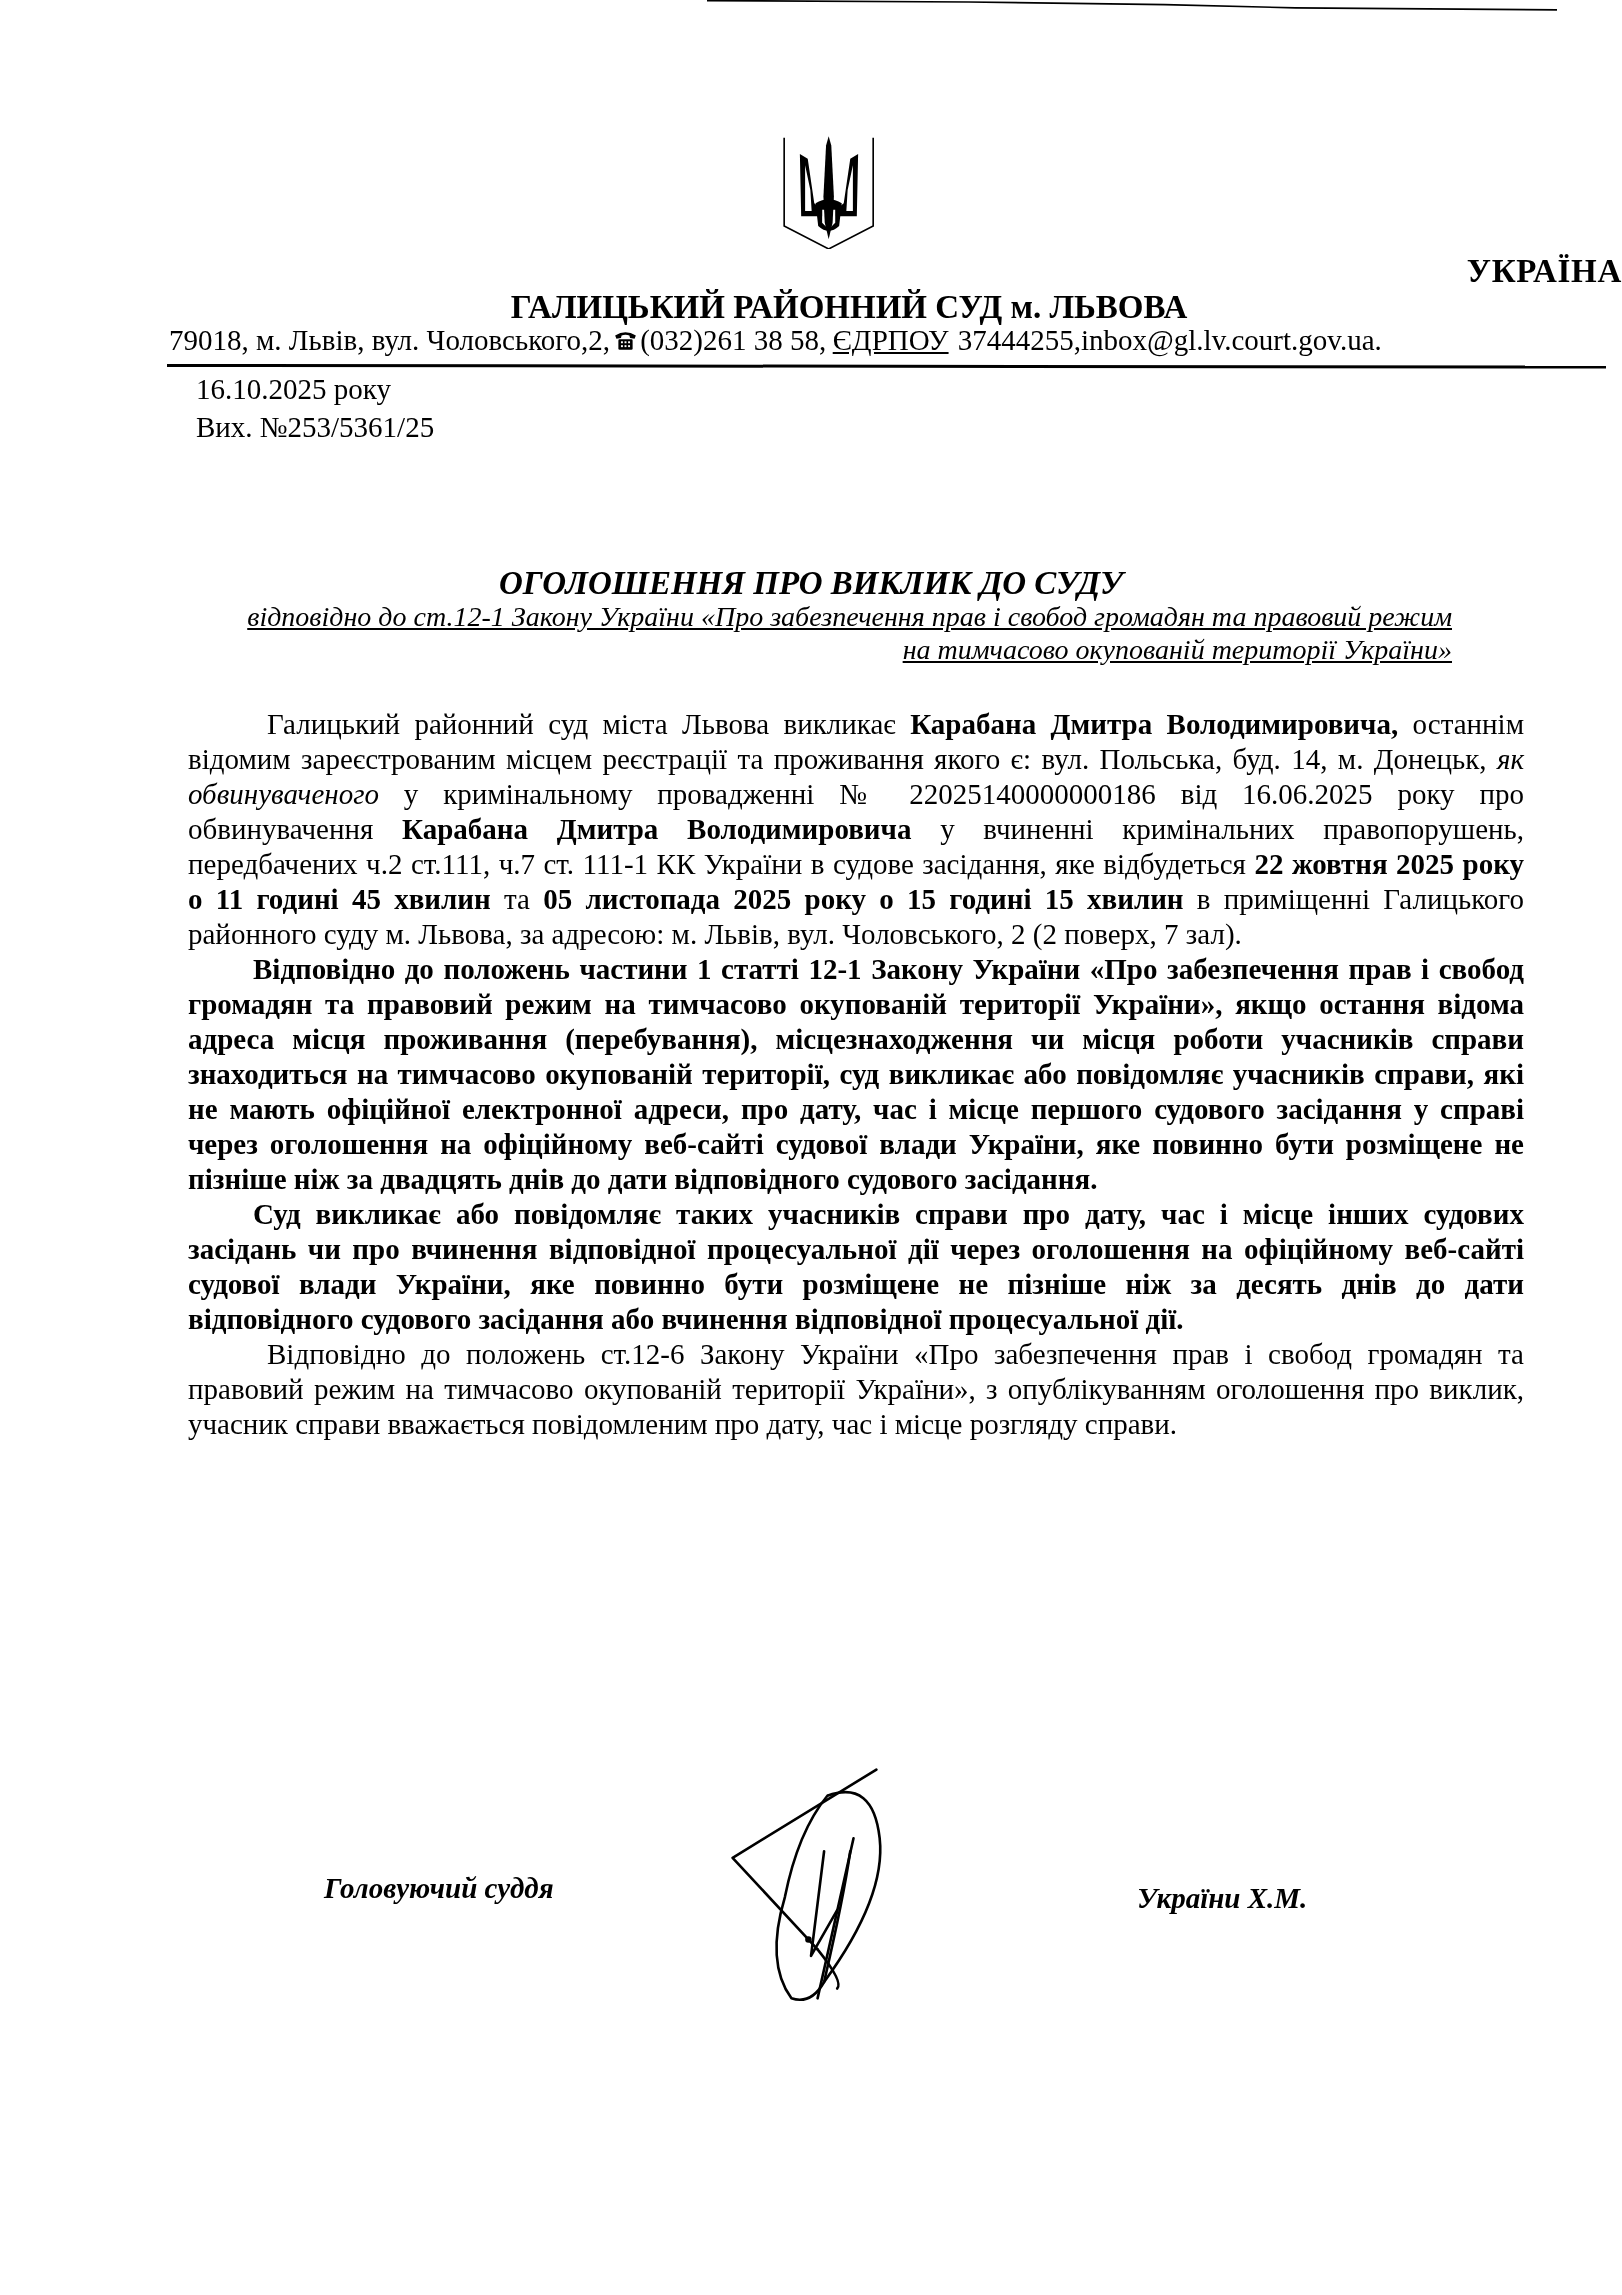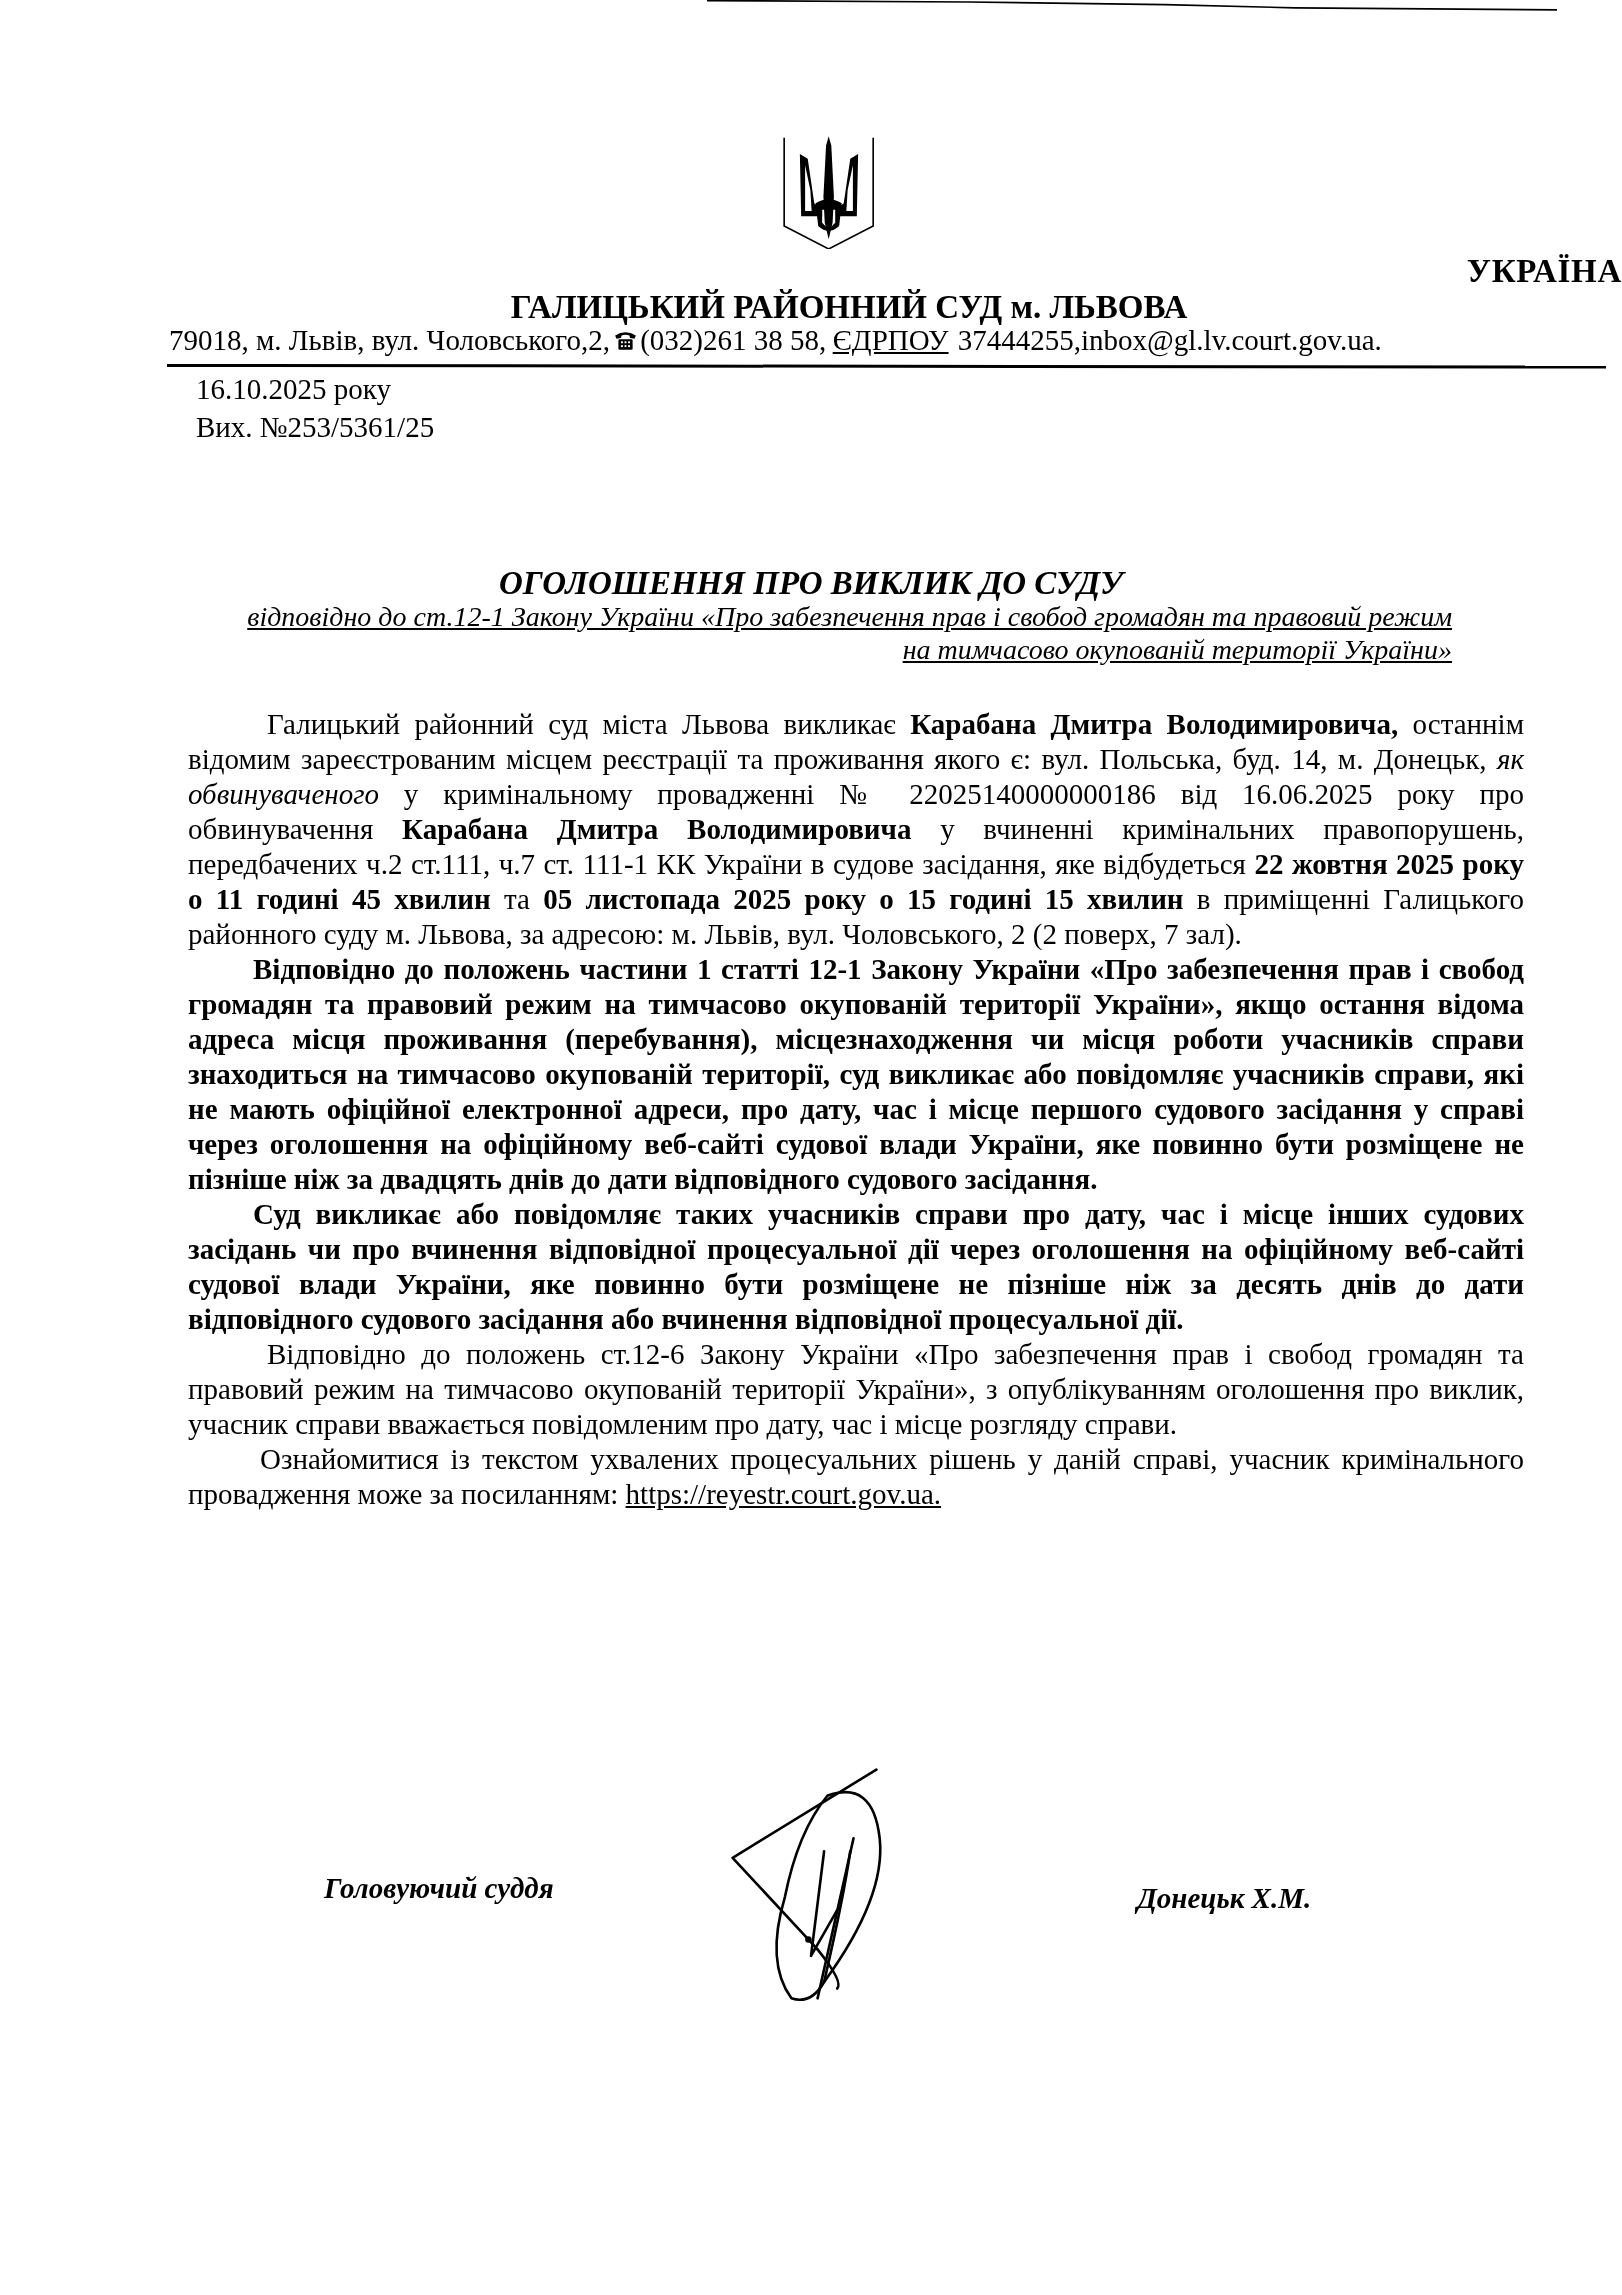--- a/index.html
+++ b/index.html
@@ -109,31 +109,30 @@
 <div class="subtitle">
   <div>відповідно до ст.12-1 Закону України «Про забезпечення прав і свобод громадян та правовий режим</div>
   <div>на тимчасово окупованій території України»</div>
 </div>
 
 <div class="body">
   <p class="p1"><span>Галицький районний суд міста Львова викликає </span><b>Карабана Дмитра Володимировича,</b><span> останнім відомим зареєстрованим місцем реєстрації  та проживання якого є: вул. Польська, буд. 14, м. Донецьк, </span><i>як обвинуваченого</i><span> у кримінальному провадженні № 22025140000000186 від 16.06.2025 року про обвинувачення </span><b>Карабана Дмитра Володимировича</b><span> у вчиненні кримінальних правопорушень,  передбачених  ч.2 ст.111, ч.7 ст. 111-1 КК України в судове засідання, яке відбудеться </span><b>22 жовтня 2025 року о 11 годині 45 хвилин</b><span> та </span><b>05 листопада 2025 року о 15 годині 15 хвилин</b><span> в приміщенні Галицького районного суду м. Львова, за адресою: м. Львів, вул. Чоловського, 2 (2 поверх, 7 зал).</span></p>
   <p class="p2">Відповідно до положень частини 1 статті 12-1 Закону України «Про забезпечення прав і свобод громадян та правовий режим на тимчасово окупованій території України», якщо остання відома адреса місця проживання (перебування), місцезнаходження чи місця роботи учасників справи знаходиться на тимчасово окупованій території, суд викликає або повідомляє учасників справи, які не мають офіційної електронної адреси, про дату, час і місце першого судового засідання у справі через оголошення на офіційному веб-сайті судової влади України, яке повинно бути розміщене не пізніше ніж за двадцять днів до дати відповідного судового засідання.</p>
   <p class="p3">Суд викликає або повідомляє таких учасників справи про дату, час і місце інших судових засідань чи про вчинення відповідної процесуальної дії через оголошення на офіційному веб-сайті судової влади України, яке повинно бути розміщене не пізніше ніж за десять днів до дати відповідного судового засідання або вчинення відповідної процесуальної дії.</p>
   <p class="p4">Відповідно до положень ст.12-6 Закону України «Про забезпечення прав і свобод громадян та правовий режим на тимчасово окупованій території України», з опублікуванням оголошення про виклик, учасник справи вважається повідомленим про дату, час і місце розгляду справи.</p>
-  <p class="p5"><span>Ознайомитися із текстом ухвалених процесуальних рішень у даній справі, учасник кримінального провадження може за посиланням: </span><span class="link">https://reyestr.court.gov.ua.</span></p>
 </div>
 
 <div class="judge-title">Головуючий суддя</div>
 
 <svg class="signature" viewBox="0 0 560 380">
   <g stroke="#000" stroke-width="4" fill="none" stroke-linecap="round" stroke-linejoin="round">
     <path d="M250 5 L30 140 L160 280"></path>
     <path d="M160 280 Q200 330 190 340"></path>
     <path d="M175 45 Q245 20 255 110 Q265 200 170 330 Q150 365 120 355 Q80 300 110 200 Q130 100 175 45"></path>
     <path d="M170 130 L150 290 L190 220"></path>
     <path d="M215 110 L160 355"></path>
     <path d="M210 130 Q200 200 170 330"></path>
     <circle cx="146" cy="265" r="3" fill="#000"></circle>
   </g>
 </svg>
 
-<div class="judge-name">Донецьк Х.М.</div>
+<div class="judge-name">України Х.М.</div>
 
 
 </body></html>

